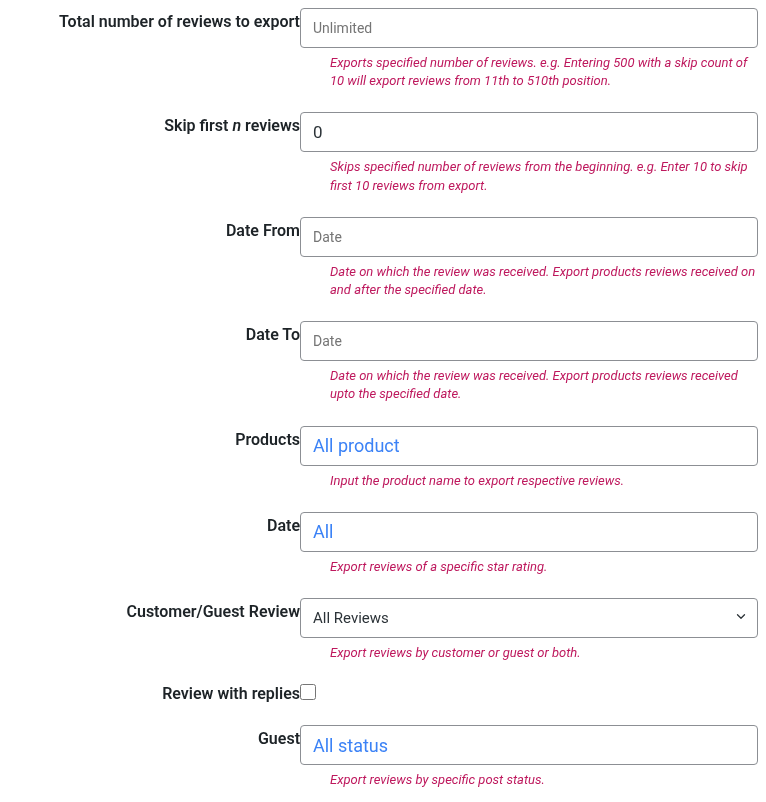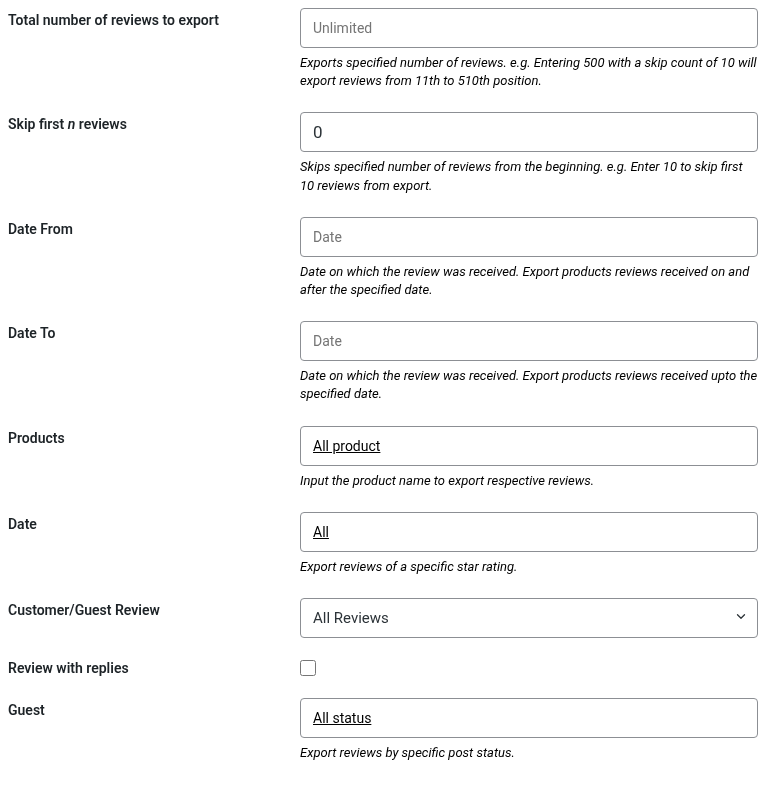--- a/index.html
+++ b/index.html
@@ -15,22 +15,23 @@
   .form-row {
     display: flex;
     align-items: flex-start;
     margin-bottom: 22px;
   }
   .label-col {
     width: 292px;
     flex: 0 0 292px;
     padding-top: 4px;
     font-weight: 600;
-    font-size: 14px;
+    font-size: 16px;
     color: #1d2327;
+    text-align: right;
   }
   .label-col em {
     font-style: italic;
   }
   .input-col {
     flex: 1;
   }
   input[type="text"], .text-input, .select-box, .select-native {
     width: 100%;
     height: 40px;
@@ -39,28 +40,29 @@
     border-radius: 4px;
     font-size: 14px;
     color: #0369a1;
     background: #fff;
     font-family: inherit;
   }
   .text-input {
     display: flex;
     align-items: center;
   }
-  .text-input.placeholder { color: #000000; font-size: 14px; text-decoration: underline; }
+  .text-input.placeholder { color: #3b82f6; font-size: 18px; }
   .text-input.big { font-size: 17px; color: #2c3338; }
   .help {
     margin-top: 6px;
     font-style: italic;
     font-size: 13px;
-    color: #000000;
+    color: #be185d;
     line-height: 1.4;
+    margin-left: 30px;
   }
   .select-native {
     appearance: none;
     -webkit-appearance: none;
     -moz-appearance: none;
     font-size: 15px;
     color: #2c3338;
     padding-right: 34px;
     background-image: none;
     background-color: #fff;
@@ -152,20 +154,21 @@
     <div class="select-wrap">
       <select class="select-native">
         <option>All Reviews</option>
       </select>
       <span class="chev">
         <svg width="14" height="14" viewBox="0 0 24 24" fill="none" stroke="currentColor" stroke-width="2.2" stroke-linecap="round" stroke-linejoin="round">
             <polyline points="6 9 12 15 18 9"></polyline>
           </svg>
       </span>
     </div>
+    <div class="help">Export reviews by customer or guest or both.</div>
   </div>
 </div>
 
 <div class="form-row checkbox-row">
   <div class="label-col top-align">Review with replies</div>
   <div class="input-col">
     <input type="checkbox" style="">
   </div>
 </div>
 

